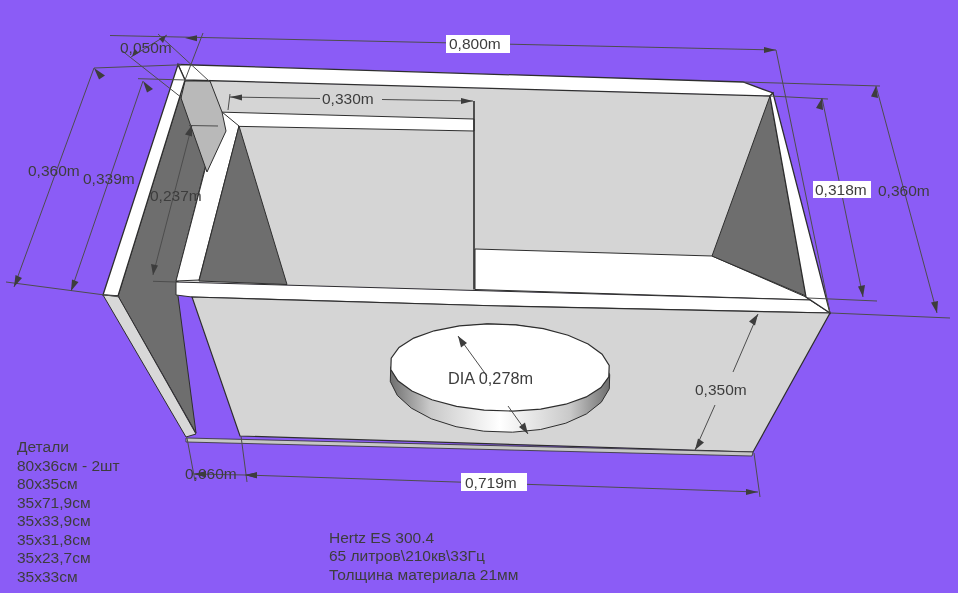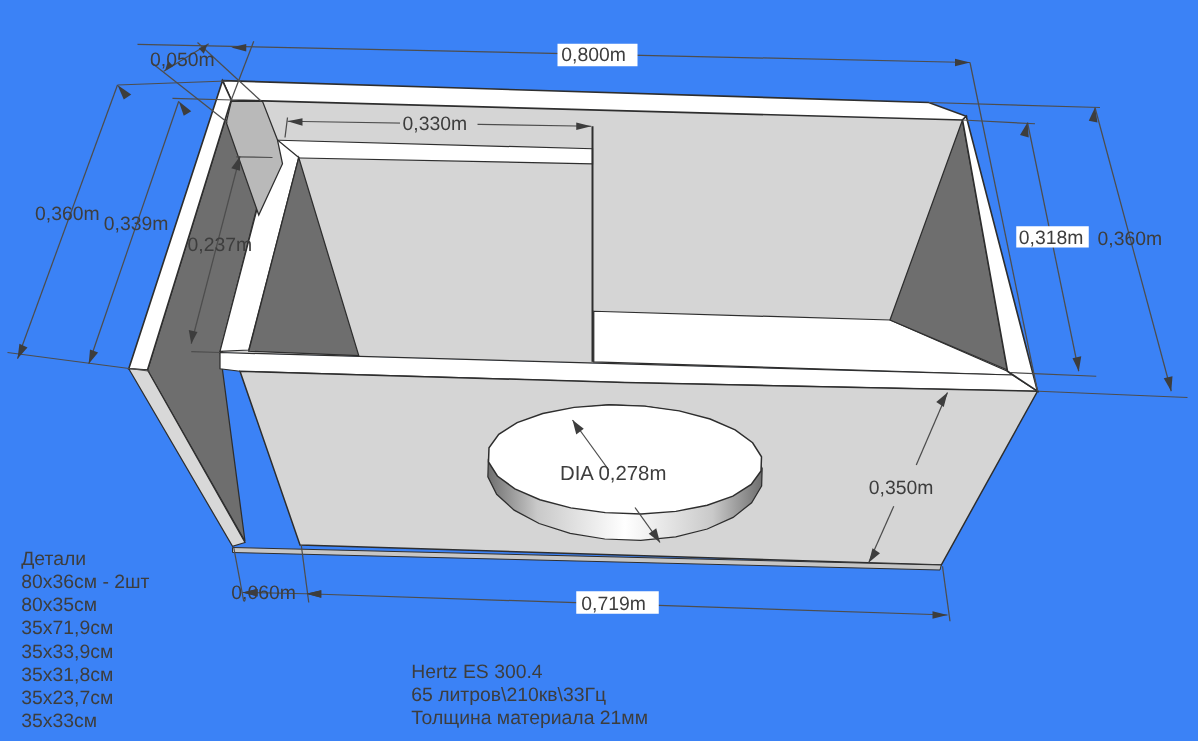--- a/index.html
+++ b/index.html
@@ -1,16 +1,16 @@
 <!DOCTYPE html>
 <html><head>
 <meta charset="utf-8">
 <style>
   html,body{margin:0;padding:0;background:#ffffff;-webkit-font-smoothing:antialiased;}
-  .wrap{width:958px;height:593px;position:relative;overflow:hidden;background:#3b82f6;will-change:transform;transform:translateZ(0);}
+  .wrap{width:958px;height:593px;position:relative;overflow:hidden;background:#8b5cf6;will-change:transform;transform:translateZ(0);}
   svg{position:absolute;left:0;top:0;}
   text{font-family:"Liberation Sans", sans-serif;fill:#3d3d3d;-webkit-font-smoothing:antialiased;}
 </style>
 </head>
 <body>
 <div class="wrap">
 <svg width="958" height="593" viewBox="0 0 958 593">
 <defs>
   <linearGradient id="rimg" x1="0" y1="0" x2="1" y2="0">
     <stop offset="0" stop-color="#6f6f6f"></stop>

